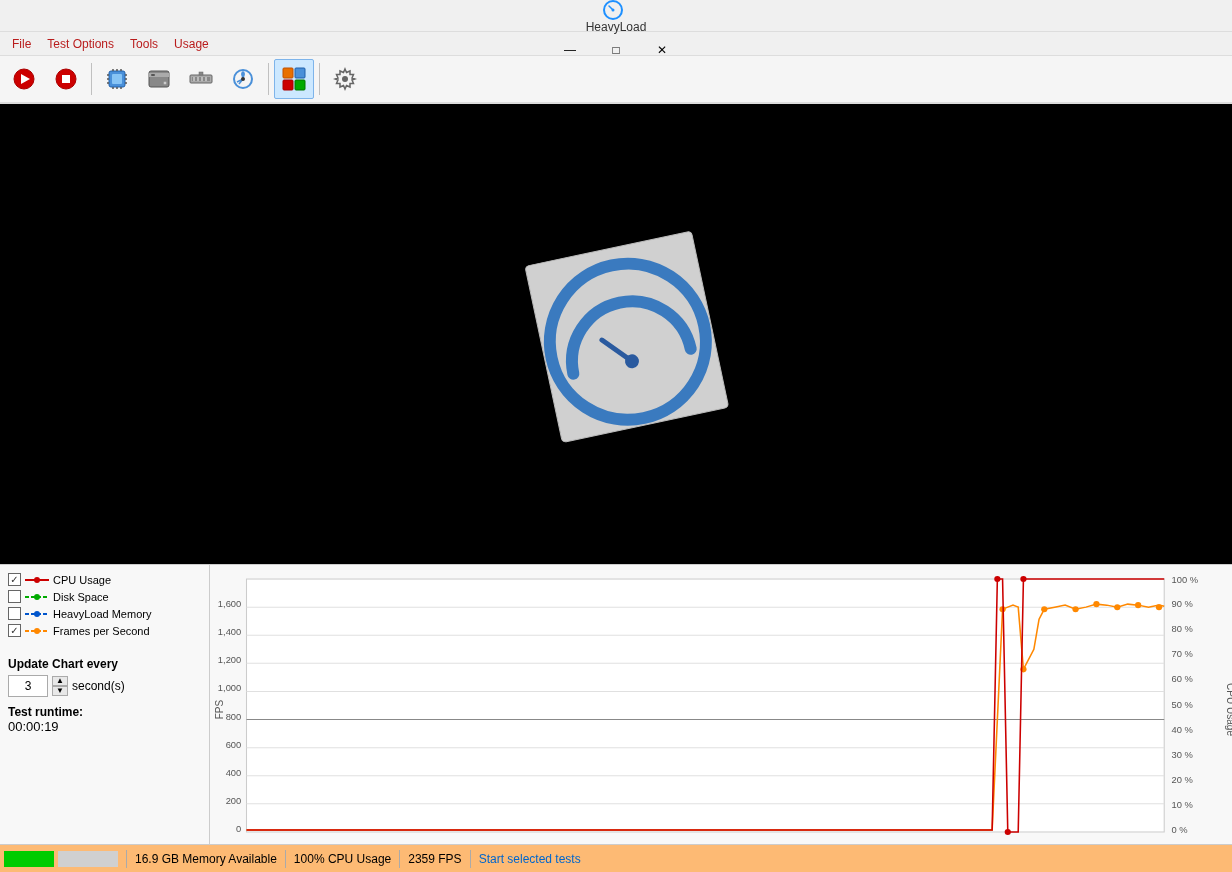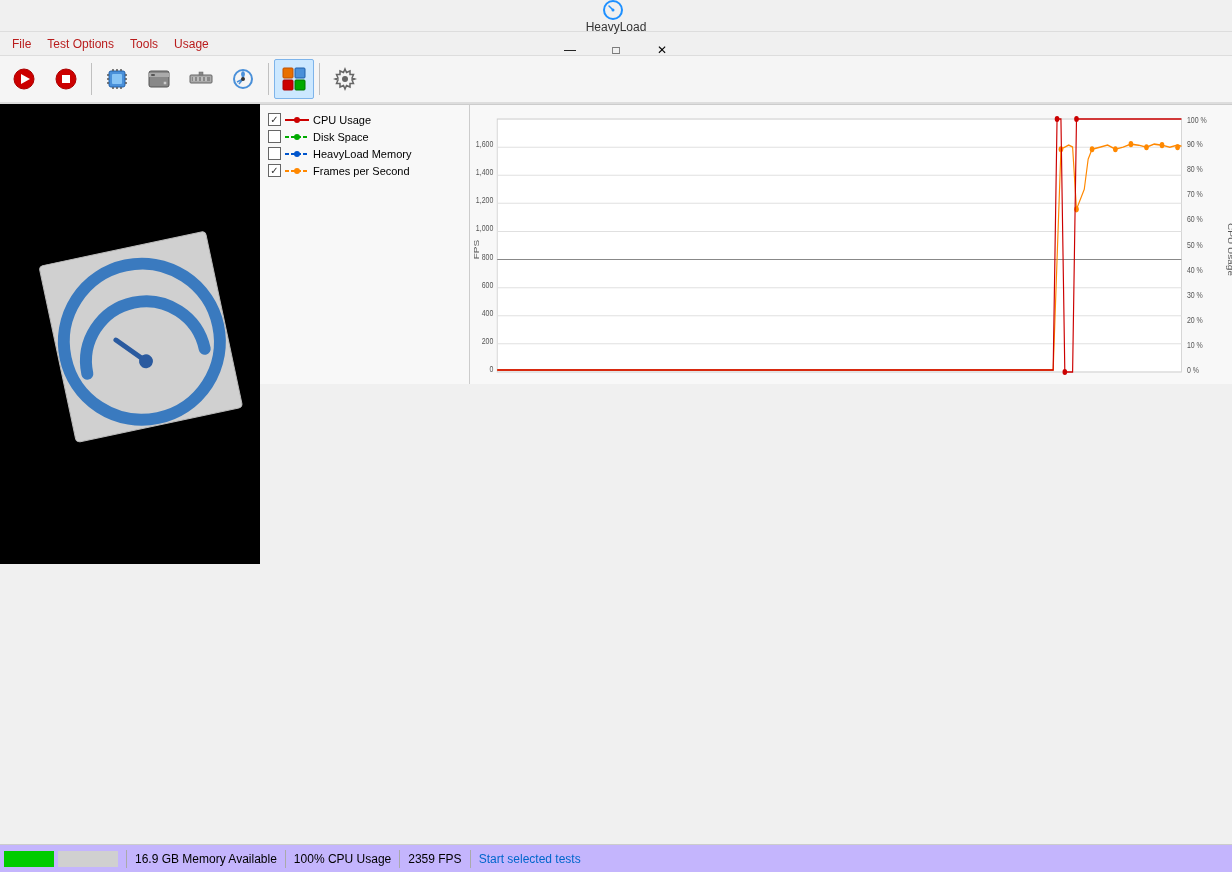--- a/index.html
+++ b/index.html
@@ -58,21 +58,21 @@
       cursor: pointer;
       display: flex; align-items: center; justify-content: center;
       border-radius: 2px;
     }
     .toolbar-btn.active { border-color: #7eb4ea; background: #cce8ff; }
     .toolbar-sep { width: 1px; height: 32px; background: #c0c0c0; margin: 0 3px; }
 
     
     .main-content {
       display: flex;
-      flex-direction: row;
+      flex-direction: column;
       height: calc(872px - 32px - 24px - 48px - 28px);
     }
 
     
     .viz-area {
       background: #000;
       flex: 1;
       display: flex;
       align-items: center;
       justify-content: center;
@@ -149,21 +149,21 @@
     .chart-area {
       flex: 1;
       padding: 4px 0;
       position: relative;
       overflow: hidden;
     }
 
     
     .status-bar {
       height: 28px;
-      background: #c4b5fd;
+      background: #fdba74;
       border-top: 1px solid #ccc;
       display: flex;
       align-items: center;
       padding: 0 4px;
       gap: 4px;
       font-size: 12px;
     }
     .status-green {
       width: 50px; height: 16px;
       background: #00cc00;
@@ -343,20 +343,35 @@
       </div>
       <div class="legend-item">
         <div class="legend-checkbox checked"></div>
         <svg width="24" height="12" viewBox="0 0 24 12">
           <line x1="0" y1="6" x2="24" y2="6" stroke="#ff8800" stroke-width="2" stroke-dasharray="4,2"></line>
           <circle cx="12" cy="6" r="3" fill="#ff8800"></circle>
         </svg>
         <span>Frames per Second</span>
       </div>
 
+      <div class="update-section">
+        <div class="update-label">Update Chart every</div>
+        <div class="spinner-row">
+          <input type="text" class="spinner-input" value="3" style="">
+          <div class="spinner-btns">
+            <button class="spinner-btn">▲</button>
+            <button class="spinner-btn">▼</button>
+          </div>
+          <span>second(s)</span>
+        </div>
+        <div>
+          <div class="runtime-label">Test runtime:</div>
+          <div class="runtime-value">00:00:19</div>
+        </div>
+      </div>
     </div>
 
     <div class="chart-area">
       <svg class="chart-svg" viewBox="0 0 980 270" preserveAspectRatio="none">
 
         <rect x="0" y="0" width="980" height="270" fill="#f8f8f8"></rect>
 
         <text x="12" y="140" font-size="10" fill="#555" transform="rotate(-90, 12, 140)" text-anchor="middle">FPS</text>
 
         <text x="30" y="262" font-size="9" fill="#555" text-anchor="end">0</text>

